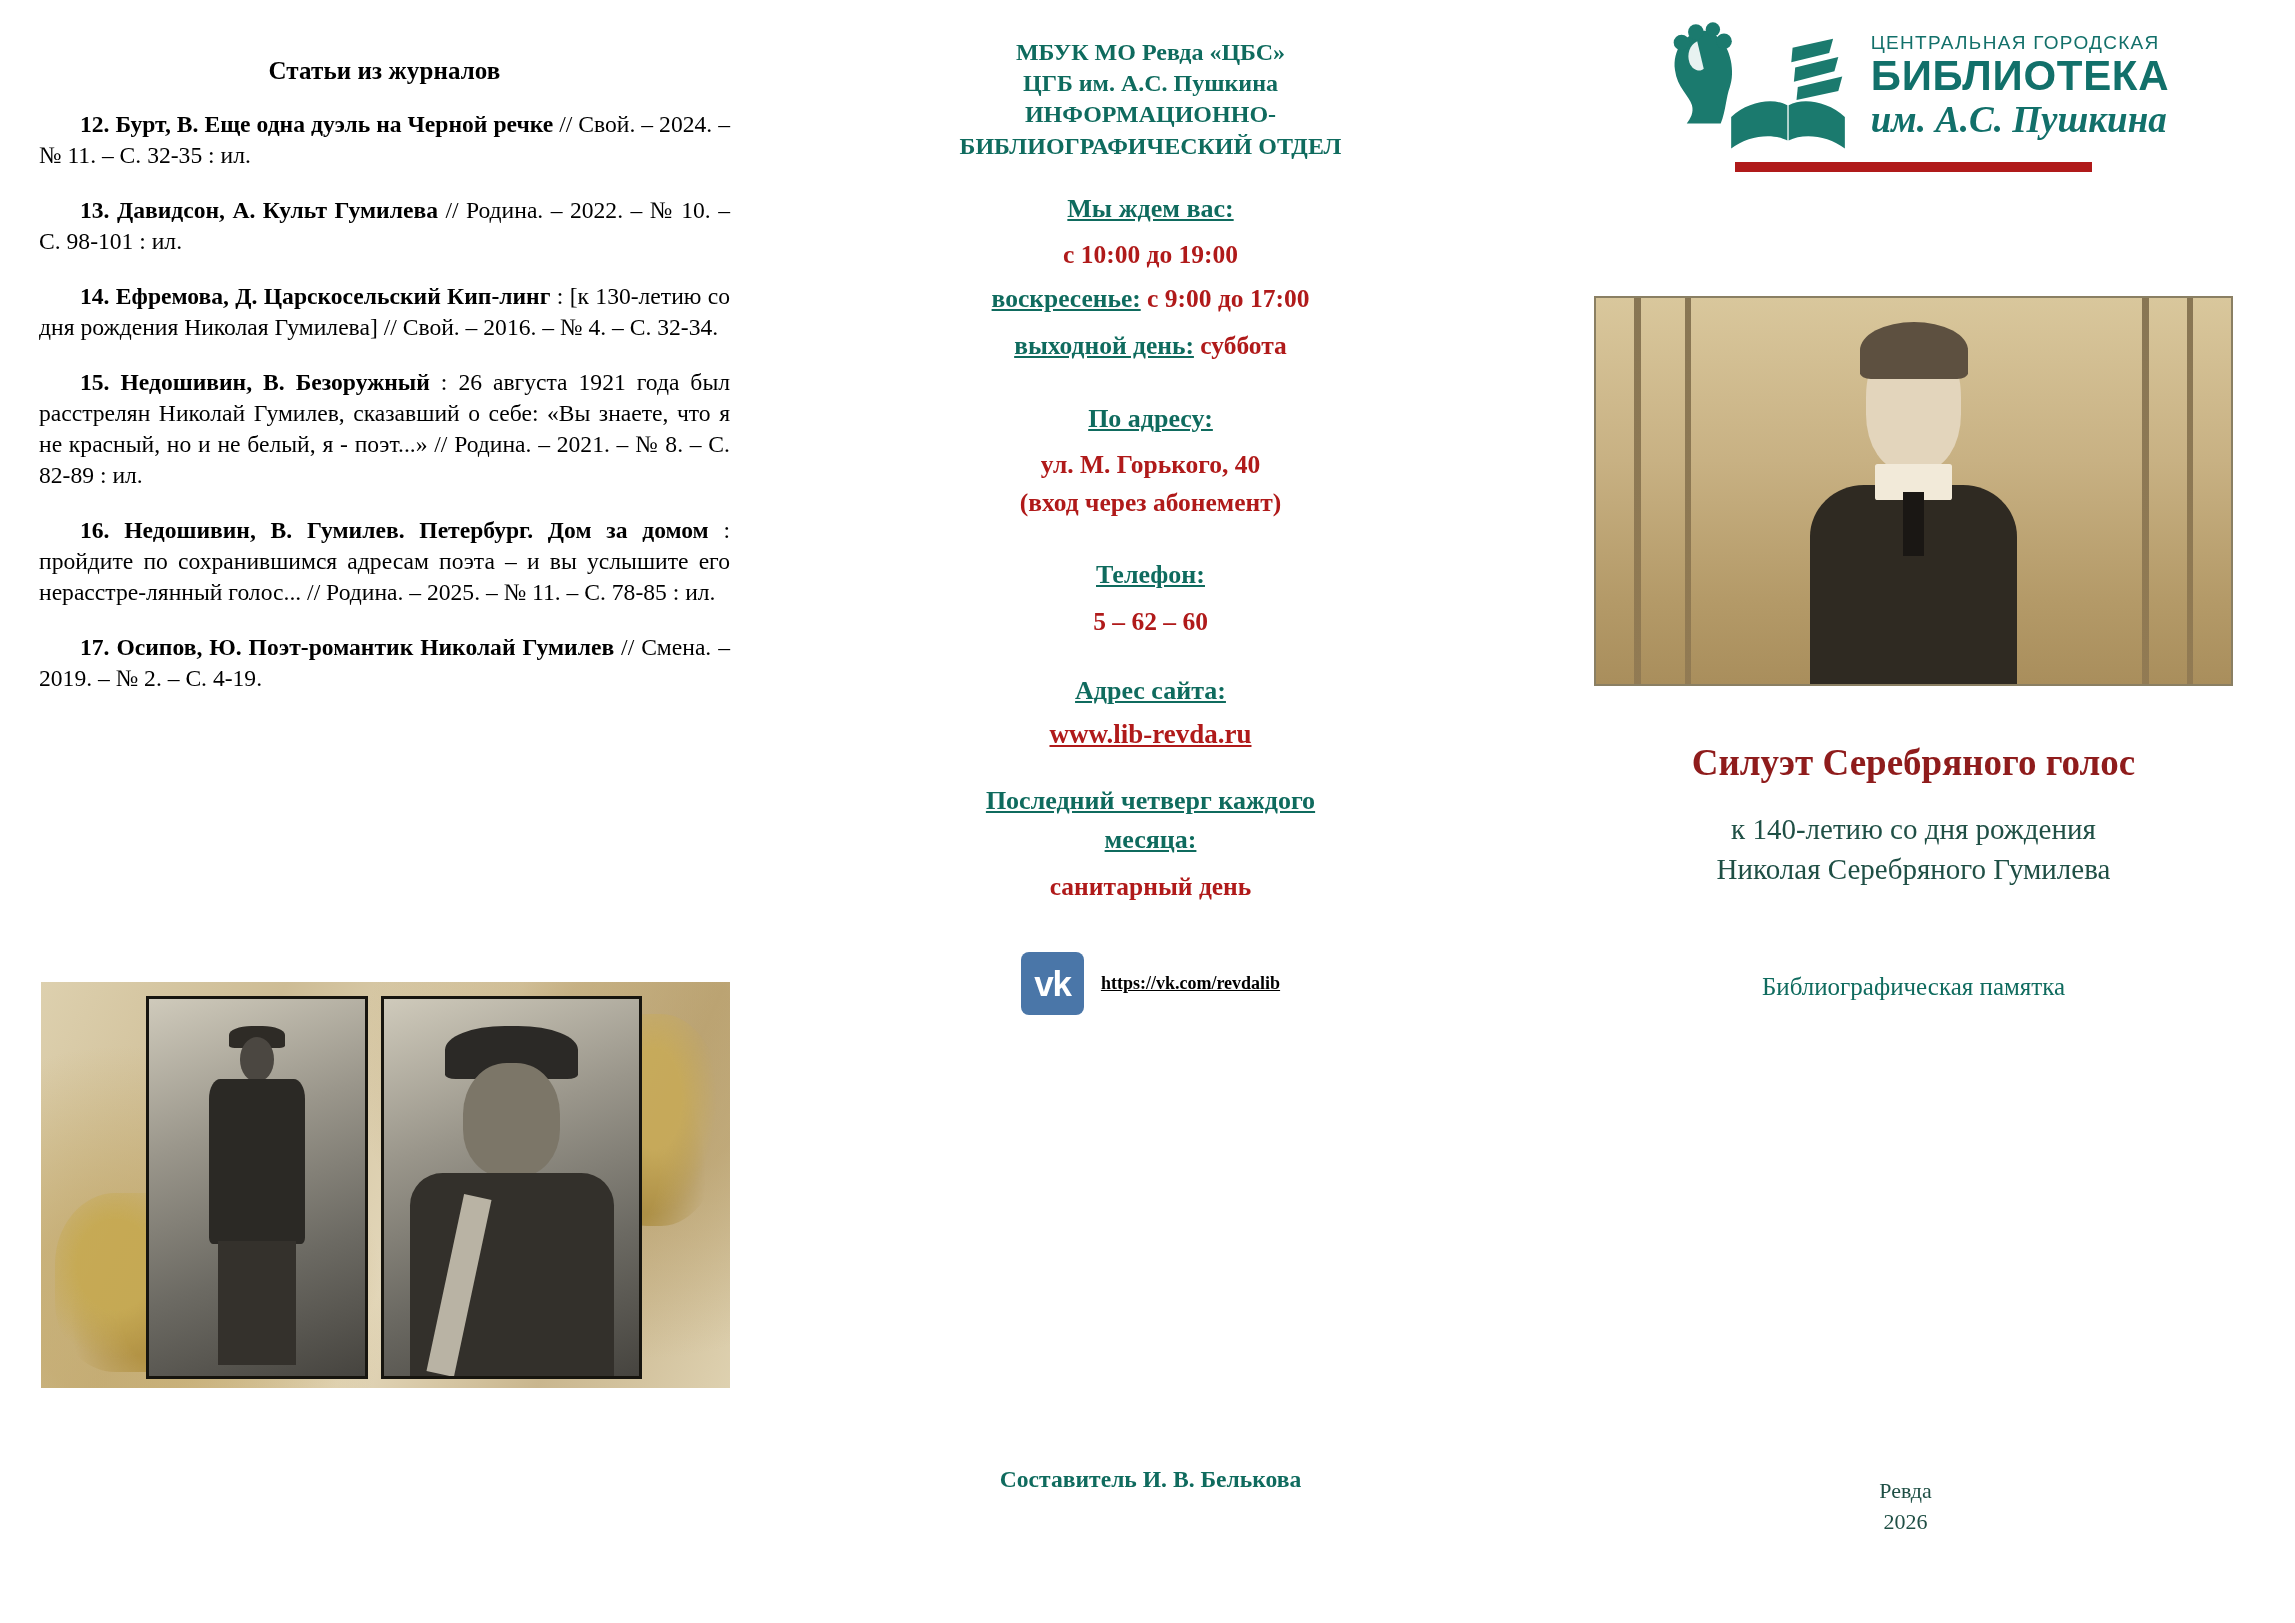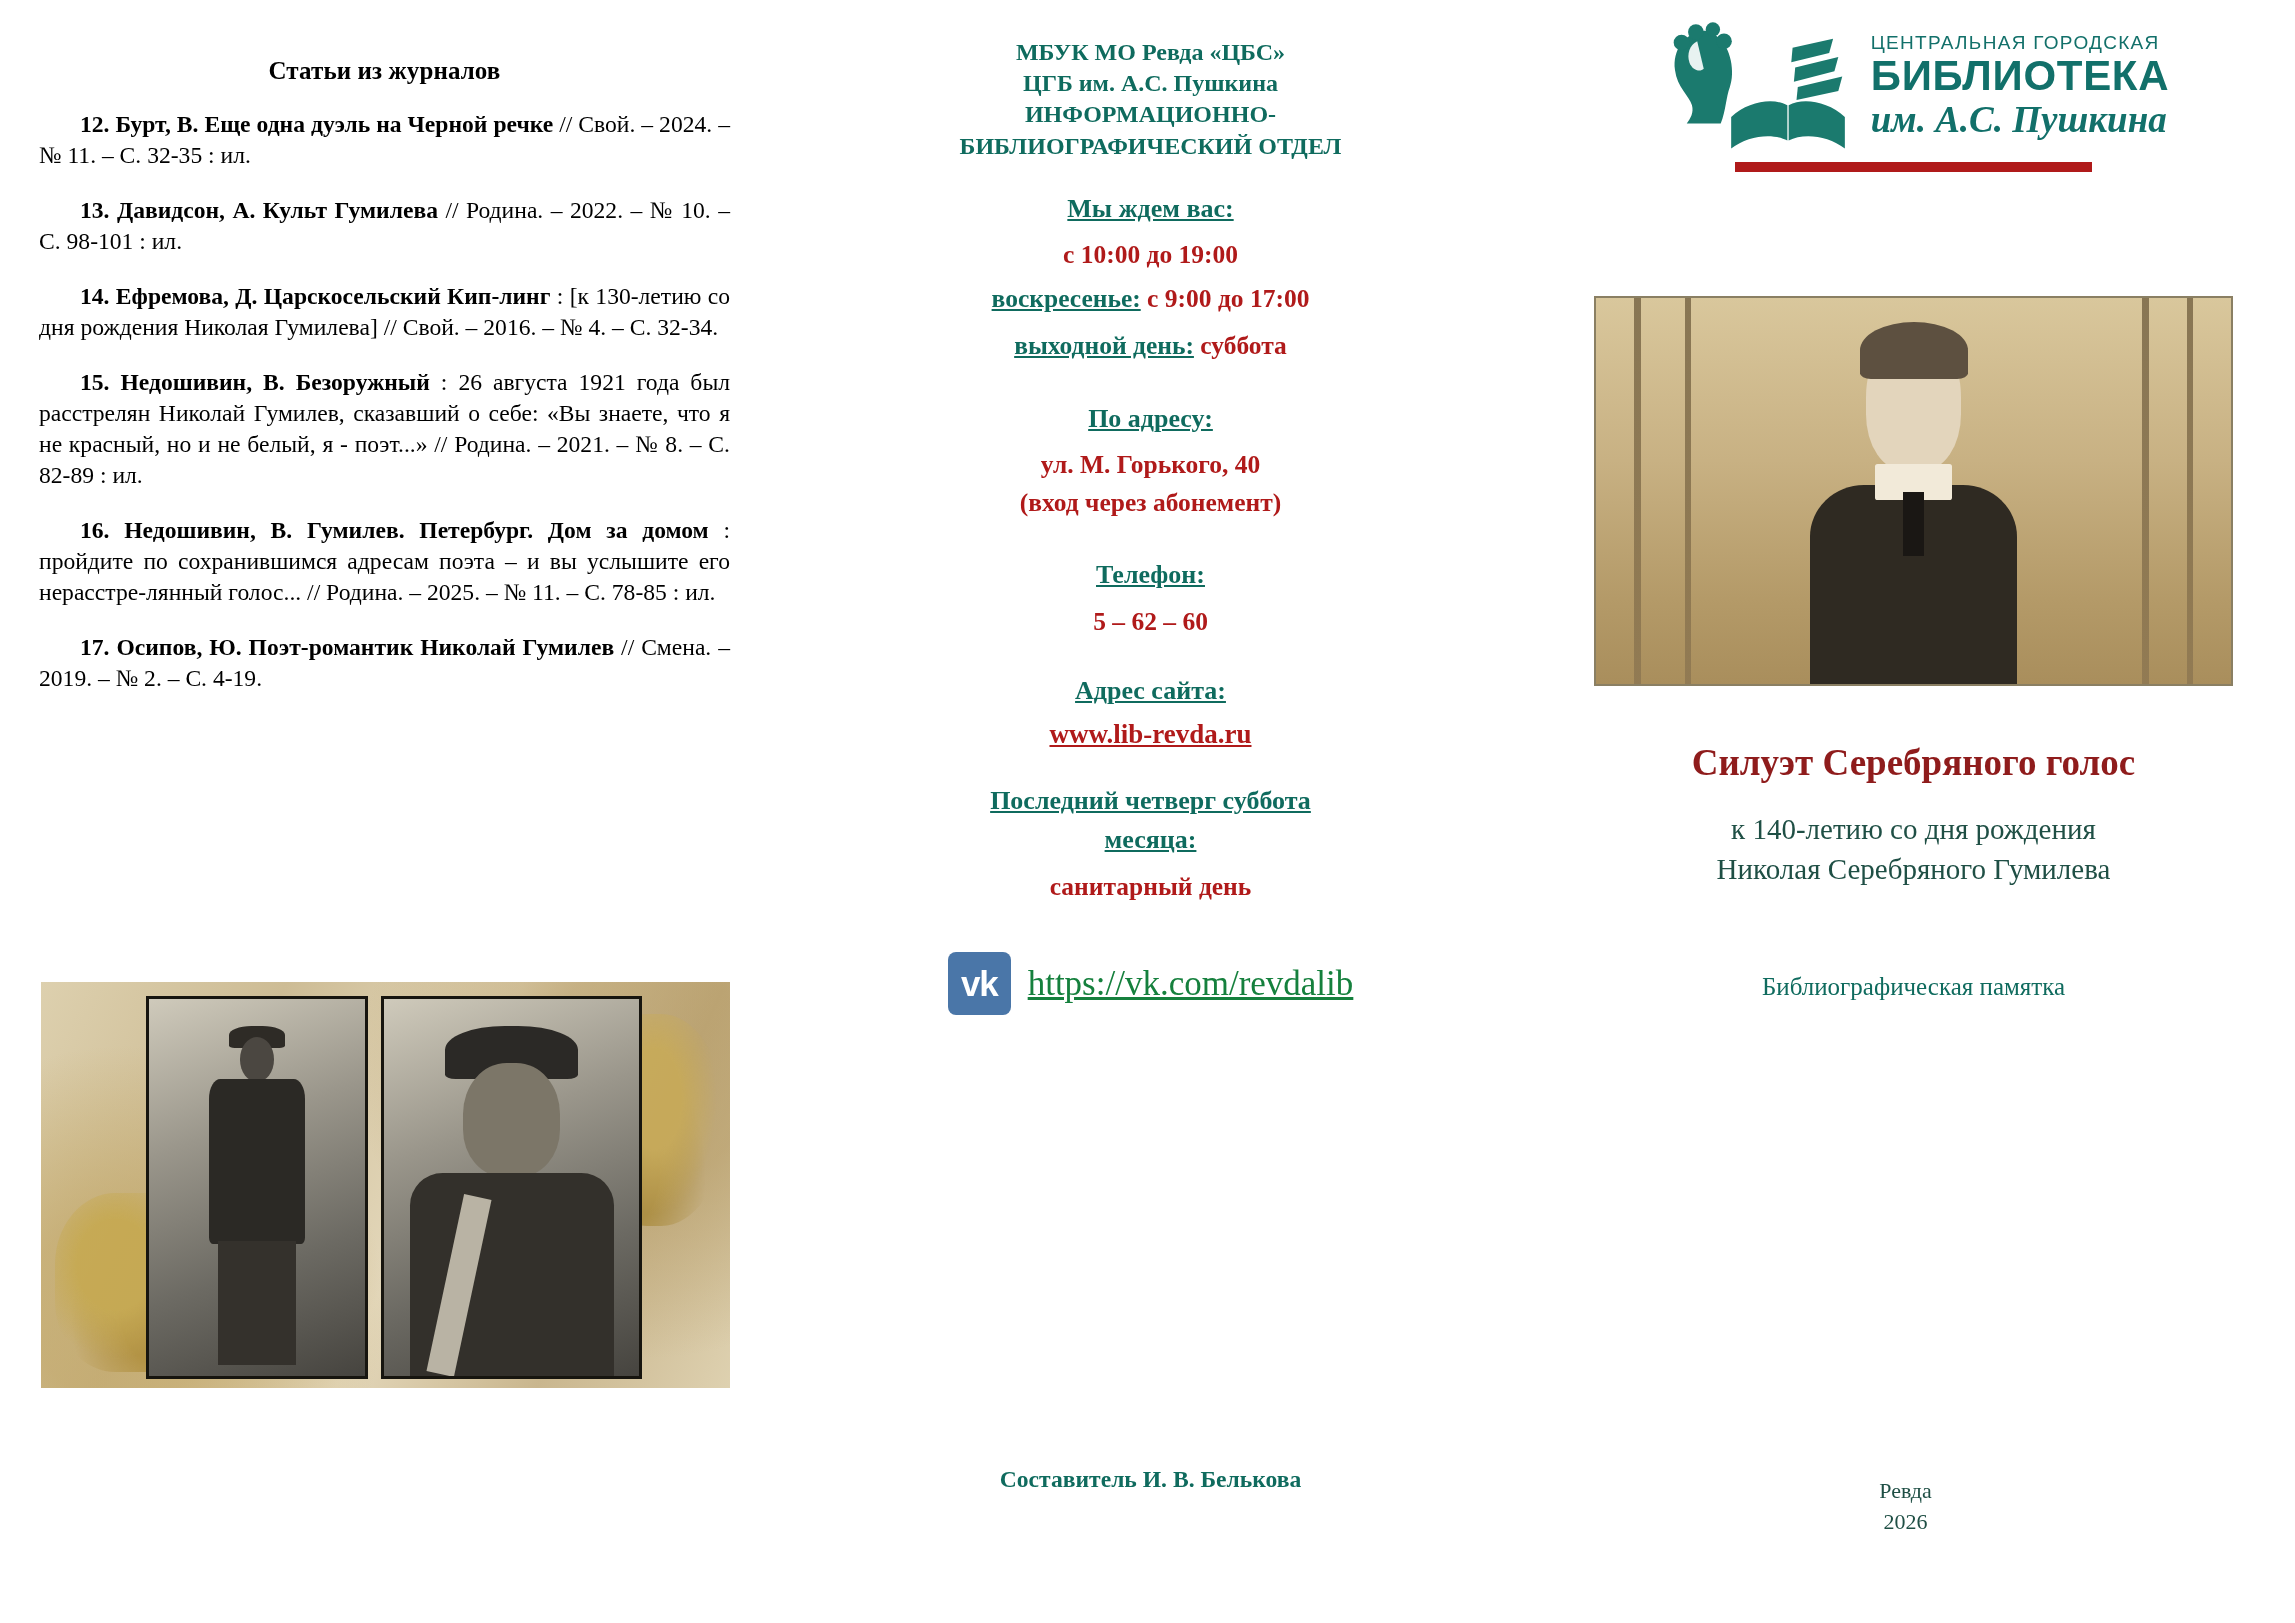--- a/index.html
+++ b/index.html
@@ -200,23 +200,23 @@
     border-radius: 8px;
     background: #4a76a8;
     color: #ffffff;
     font-family: "Liberation Sans", sans-serif;
     font-weight: bold;
     font-size: 35px;
     line-height: 63px;
     letter-spacing: -1.3px;
   }
   .vk-link {
-    font-weight: normal;
-    font-size: 35px;
-    color: #15803d;
+    font-weight: bold;
+    font-size: 18px;
+    color: #000000;
     text-decoration: underline;
   }
   .compiler {
     position: absolute;
     left: 0; right: 0;
     top: 1466px;
     text-align: center;
     font-weight: bold;
     font-size: 23.6px;
     color: #0f6b5e;
@@ -431,21 +431,21 @@
       <div class="mid-label">Телефон:</div>
       <div class="mid-value">5 – 62 – 60</div>
     </div>
 
     <div class="mid-block" style="margin-top:34px;">
       <div class="mid-label">Адрес сайта:</div>
       <a class="mid-site" href="#">www.lib-revda.ru</a>
     </div>
 
     <div class="mid-block" style="margin-top:34px;">
-      <div class="mid-label">Последний четверг суббота</div>
+      <div class="mid-label">Последний четверг каждого</div>
       <div class="mid-label" style="margin-top:-6.5px;">месяца:</div>
       <div class="mid-value">санитарный день</div>
     </div>
 
     <div class="vk-row">
       <div class="vk-badge">vk</div>
       <a class="vk-link" href="#">https://vk.com/revdalib</a>
     </div>
 
     <div class="compiler">Составитель И. В. Белькова</div>

